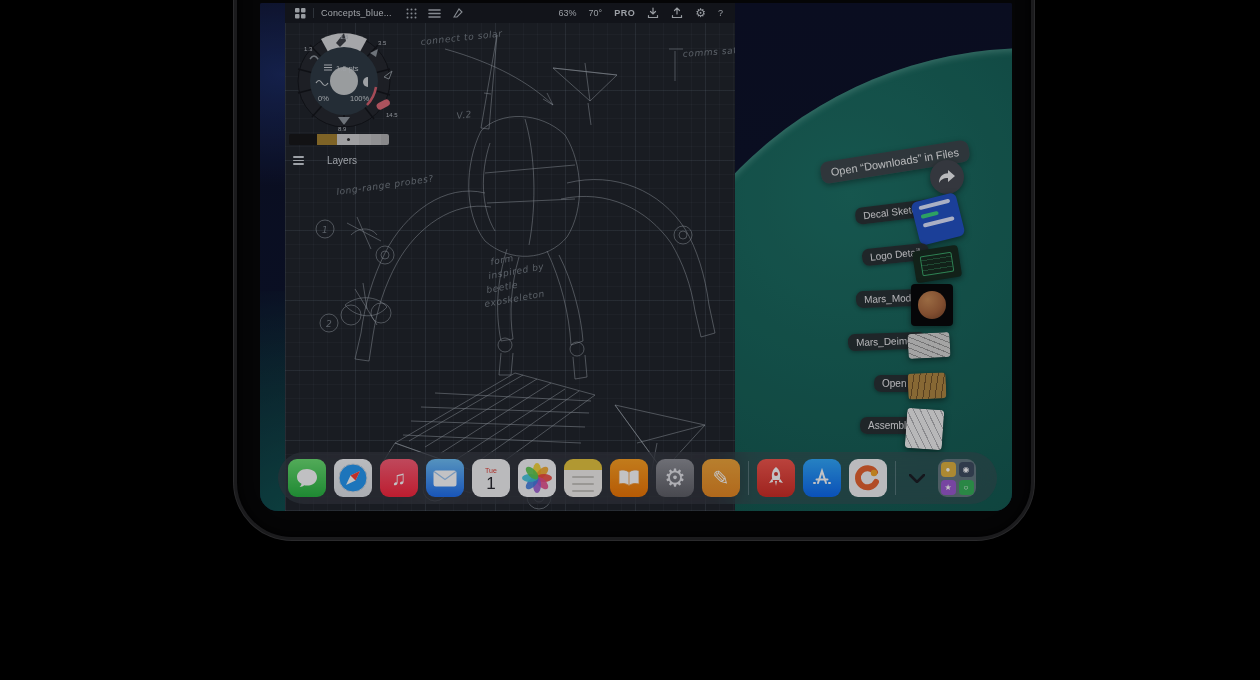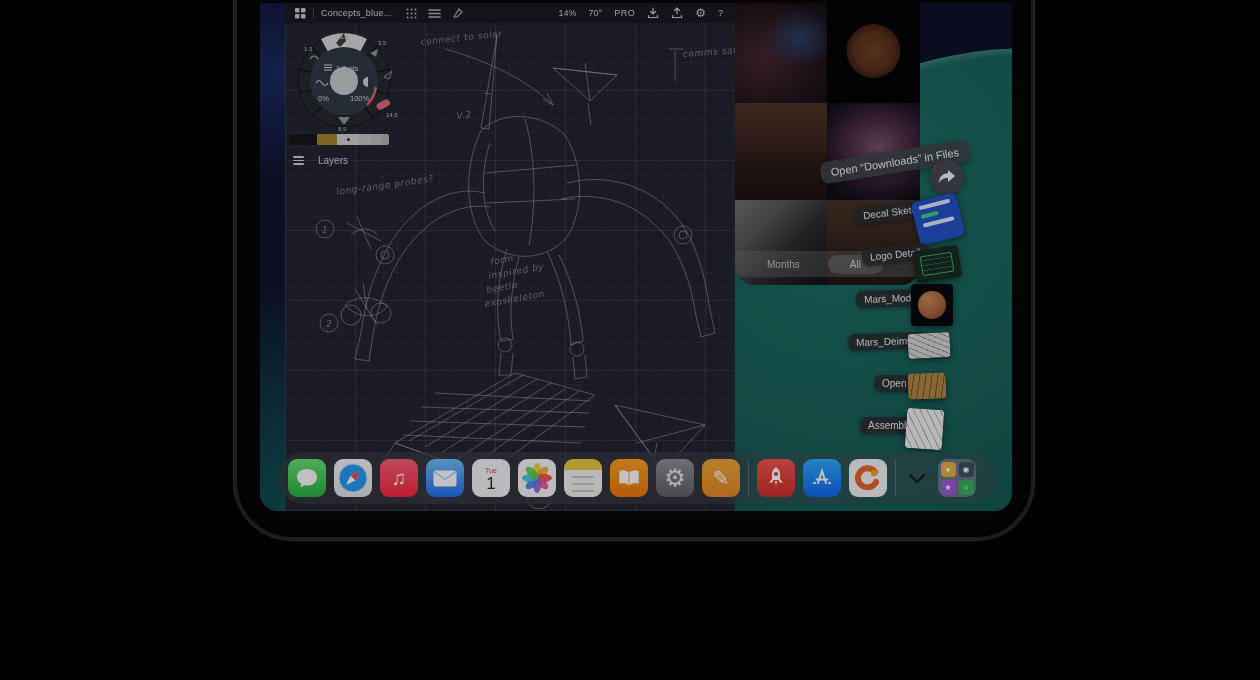--- a/index.html
+++ b/index.html
@@ -24,39 +24,39 @@
 
   
   .concepts{position:absolute;left:25px;top:0;width:450px;height:508px;background:#1d2126;overflow:hidden;}
   .c-toolbar{position:absolute;left:0;top:0;right:0;height:20px;background:#14171c;border-bottom:1px solid #0b0d10;
     display:flex;align-items:center;color:#c7ccd1;font-size:9px;}
   .c-toolbar .tb-left{display:flex;align-items:center;gap:7px;padding-left:10px;}
   .c-toolbar .tb-mid{display:flex;align-items:center;gap:11px;margin-left:14px;}
   .c-toolbar .tb-right{margin-left:auto;display:flex;align-items:center;gap:12px;padding-right:12px;}
   .tb-divider{width:1px;height:10px;background:#3a4047;}
   .c-title{letter-spacing:.2px;color:#d4d8dc;}
-  .pro{letter-spacing:.5px;color:#cdd2d7;}
+  .pro{letter-spacing:.5px;color:#cdd2d7;font-weight:bold;}
   .canvas{position:absolute;left:0;top:20px;right:0;bottom:0;background-color:#1e2227;
     background-image:
       repeating-linear-gradient(0deg, rgba(150,170,190,.10) 0 1px, transparent 1px 70px),
       repeating-linear-gradient(90deg, rgba(150,170,190,.10) 0 1px, transparent 1px 70px),
       repeating-linear-gradient(0deg, rgba(150,170,190,.05) 0 1px, transparent 1px 14px),
       repeating-linear-gradient(90deg, rgba(150,170,190,.05) 0 1px, transparent 1px 14px);}
   .sketch{position:absolute;left:0;top:0;}
   .ann{fill:#98a1a9;opacity:.7;font-style:italic;font-size:9px;letter-spacing:.6px;font-family:"DejaVu Sans",sans-serif;}
 
   
   .toolwheel{position:absolute;left:3px;top:2px;}
   .tw-num{fill:#b9bec4;font-size:6px;}
   
   .colorbar{position:absolute;left:4px;top:111px;height:11px;display:flex;border-radius:2px;overflow:hidden;}
   .swatch{height:11px;position:relative;}
   .swatch .dot{position:absolute;left:50%;top:50%;width:3px;height:3px;margin:-1.5px;border-radius:50%;background:#2b2b2b;}
   
-  .layersrow{position:absolute;left:8px;top:131px;display:flex;align-items:center;gap:14px;color:#ced3d8;font-size:10px;justify-content:center;}
+  .layersrow{position:absolute;left:8px;top:131px;display:flex;align-items:center;gap:23px;color:#ced3d8;font-size:10px;justify-content:center;}
   .hamb{display:inline-block;width:11px;}
   .hamb i{display:block;height:1.5px;background:#ced3d8;margin:2px 0;border-radius:1px;}
 
   
   .photos{position:absolute;left:475px;top:0;width:185px;height:282px;background:#000;
     border-radius:0 0 20px 20px;overflow:hidden;}
   .pgrid{position:absolute;inset:0;display:grid;grid-template-columns:92px 93px;grid-template-rows:100px 97px 85px;}
   .ph{position:relative;}
   .ph::after{content:"";position:absolute;inset:0;background:rgba(0,0,0,.45);}
   .ph-nebula1{background:radial-gradient(60px 50px at 70% 35%, #4a6fae 0%, transparent 60%),
@@ -168,21 +168,21 @@
                   <line x1="1" y1="2" x2="12" y2="2"></line>
                   <line x1="1" y1="5.5" x2="12" y2="5.5"></line>
                   <line x1="1" y1="9" x2="12" y2="9"></line>
                 </g>
             </svg>
             <svg width="12" height="12" viewBox="0 0 12 12">
               <path d="M2 10 L7 2 L10 5 L5 10 Z" fill="none" stroke="#aeb4ba" stroke-width="1.1"></path>
             </svg>
           </div>
           <div class="tb-right">
-            <span>14%</span>
+            <span>63%</span>
             <span>70°</span>
             <span class="pro">PRO</span>
             <svg width="12" height="12" viewBox="0 0 12 12">
               <g stroke="#c7ccd1" stroke-width="1.2" fill="none" stroke-linecap="round">
                 <path d="M6 1 V7 M3.5 4.5 L6 7 L8.5 4.5"></path>
                   <path d="M1.5 8.5 V10.5 H10.5 V8.5"></path>
                 </g>
             </svg>
             <svg width="12" height="12" viewBox="0 0 12 12">
               <g stroke="#c7ccd1" stroke-width="1.2" fill="none" stroke-linecap="round">
@@ -329,34 +329,20 @@
             <span class="hamb">
                 <i></i>
                 <i></i>
                 <i></i>
               </span>
             <span>Layers</span>
           </div>
         </div>
       </div>
 
-      <div class="photos">
-        <div class="pgrid">
-          <div class="ph ph-nebula1"></div>
-          <div class="ph ph-marsplanet"></div>
-          <div class="ph ph-marssurface"></div>
-          <div class="ph ph-orion"></div>
-          <div class="ph ph-spacecraft"></div>
-          <div class="ph ph-rover"></div>
-        </div>
-        <div class="ptabs">
-          <span class="ptab-months">Months</span>
-          <span class="ptab-allpill">All</span>
-        </div>
-      </div>
 
       <div class="dragtip">Open “Downloads” in Files</div>
       <div class="sharebtn">
         <svg width="18" height="16" viewBox="0 0 18 16">
           <path d="M10 1 L17 7 L10 13 L10 9 C5 9 2.5 11 1 14 C1 8 4 4.5 10 4.2 Z" fill="#f2f3f4"></path>
         </svg>
       </div>
 
       <div class="dlabel" style="left:595px;top:200px;transform:rotate(-7deg)">Decal Sketches</div>
       <div class="dthumb th-decal" style="left:655px;top:194px">

